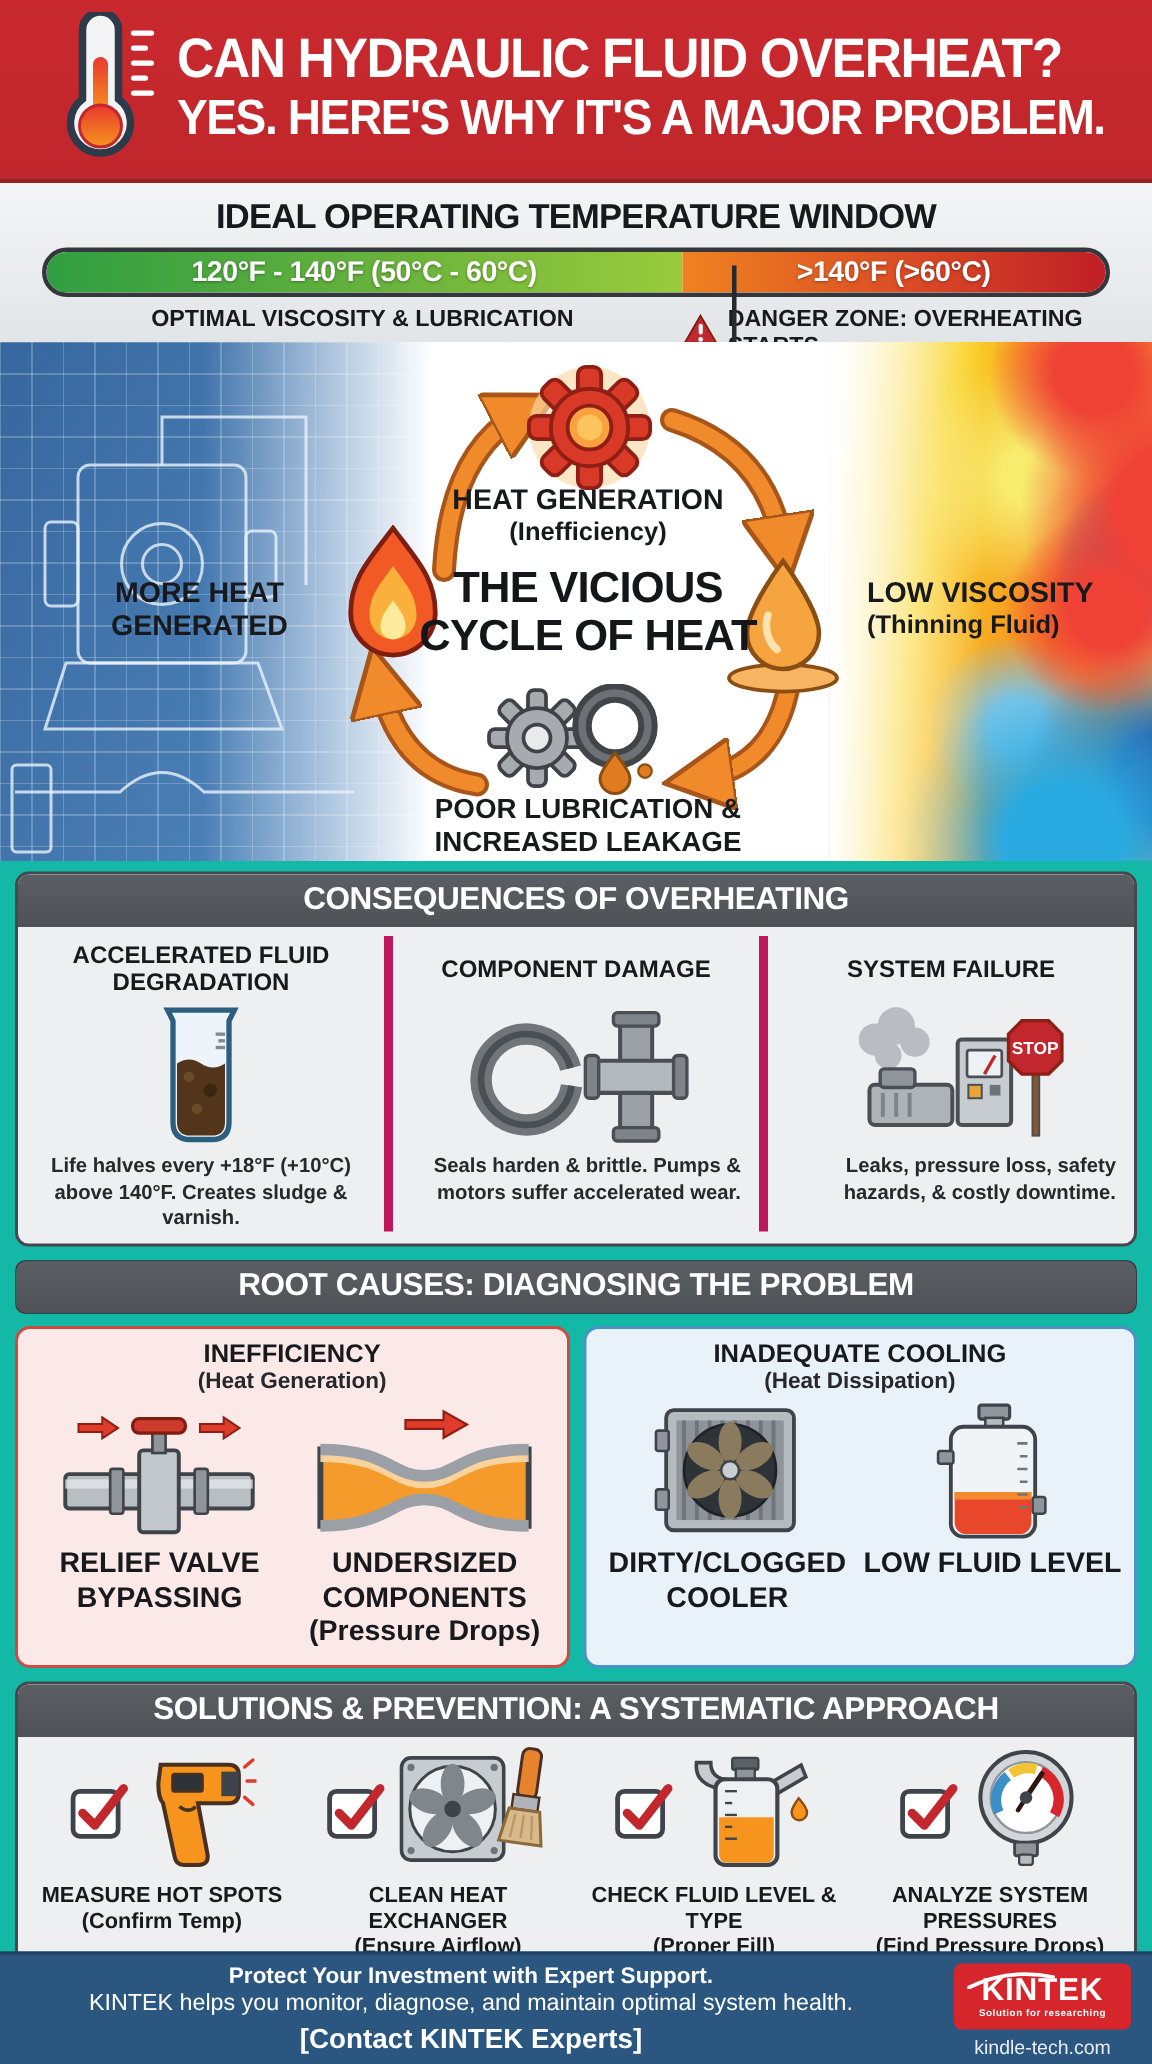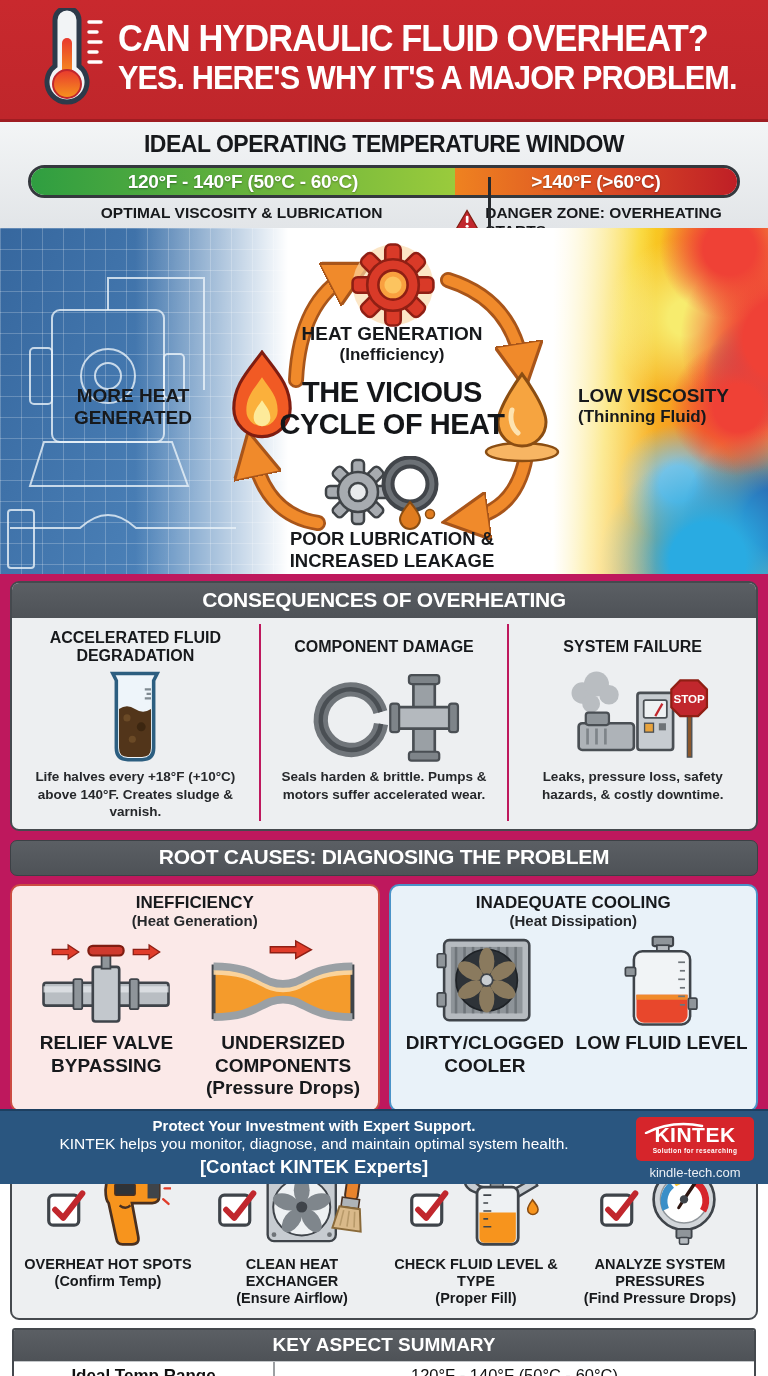--- a/index.html
+++ b/index.html
@@ -1,21 +1,21 @@
 <!DOCTYPE html>
 <html><head>
 <meta charset="utf-8">
 <style>
   * { margin:0; padding:0; box-sizing:border-box; }
   html,body { background:#fff; }
   body {
     width:768px; height:1376px; overflow:hidden;
     font-family:"Liberation Sans", sans-serif; color:#1d1f22;
   }
-  .page { position:relative; width:768px; height:1184px; background:#be185d; }
+  .page { position:relative; width:768px; height:1376px; background:#14b8a6; }
 
   
   .hdr {
     height:122px; background:linear-gradient(#c9292e,#bf262b);
     display:flex; align-items:center; padding:0 18px 4px 26px;
     border-bottom:3px solid #9f1d22;
   }
   .hdr-icon { flex:0 0 92px; display:flex; align-items:center; justify-content:center; }
   .hdr-text { flex:1; color:#fff; font-weight:800; transform:scaleX(.93); transform-origin:left center; }
   .hdr-l1 { font-size:37px; letter-spacing:-1px; line-height:1.12; white-space:nowrap; }
@@ -91,21 +91,21 @@
   .bar-head {
     margin:0 10px; background:linear-gradient(#5b5f64,#4e5257); color:#fff; text-align:center;
     font-size:21px; font-weight:800; letter-spacing:-0.3px; padding:4px 0 6px; border-radius:7px;
     border:1px solid #3c4045;
   }
 
   
   .cons { margin-top:7px; }
   .cons-body { display:flex; padding:6px 0 8px; }
   .cons-col { flex:1; padding:4px 12px 0; text-align:center; }
-  .cons-col + .cons-col { border-left:2px solid #be185d; }
+  .cons-col + .cons-col { border-left:6px solid #be185d;text-align:right; }
   .cons-title { font-size:16px; font-weight:800; line-height:1.15; color:#17191c; min-height:38px;
     display:flex; align-items:center; justify-content:center; }
   .cons-icon { height:102px; display:flex; align-items:center; justify-content:center; }
   .cons-desc { font-size:13.5px; font-weight:600; line-height:1.3; color:#26282b; }
 
   
   .root { margin-top:9px; }
   .root-panels { display:flex; gap:9px; margin:8px 10px 0; }
   .rpanel { flex:1; border-radius:10px; padding:8px 6px 10px; text-align:center; }
   .rpanel-pink { background:#fbe9e8; border:2.5px solid #cc4b42; }
@@ -526,21 +526,21 @@
               <path d="M34 52 q8 6 14 0" fill="none" stroke="#4a3020" stroke-width="3"></path>
               <g stroke="#e03c2a" stroke-width="3" stroke-linecap="round">
                 <line x1="90" y1="18" x2="97" y2="12"></line>
                   <line x1="92" y1="30" x2="100" y2="30"></line>
                 <line x1="90" y1="44" x2="97" y2="50"></line>
               </g>
             </svg>
           </span>
         </div>
         <div class="sol-lbl">
-          <div>OVERHEAT HOT SPOTS</div>
+          <div>MEASURE HOT SPOTS</div>
           <div class="sub">(Confirm Temp)</div>
         </div>
       </div>
 
       <div class="sol-col">
         <div class="sol-iconrow">
           <span>
             <svg width="40" height="42" viewBox="0 0 44 46">
               <rect x="3" y="10" width="33" height="33" rx="5" fill="#fff" stroke="#3f444a" stroke-width="3.5"></rect>
               <path d="M10 26 L19 35 L40 8" fill="none" stroke="#c1272d" stroke-width="6.5" stroke-linecap="round" stroke-linejoin="round"></path>

